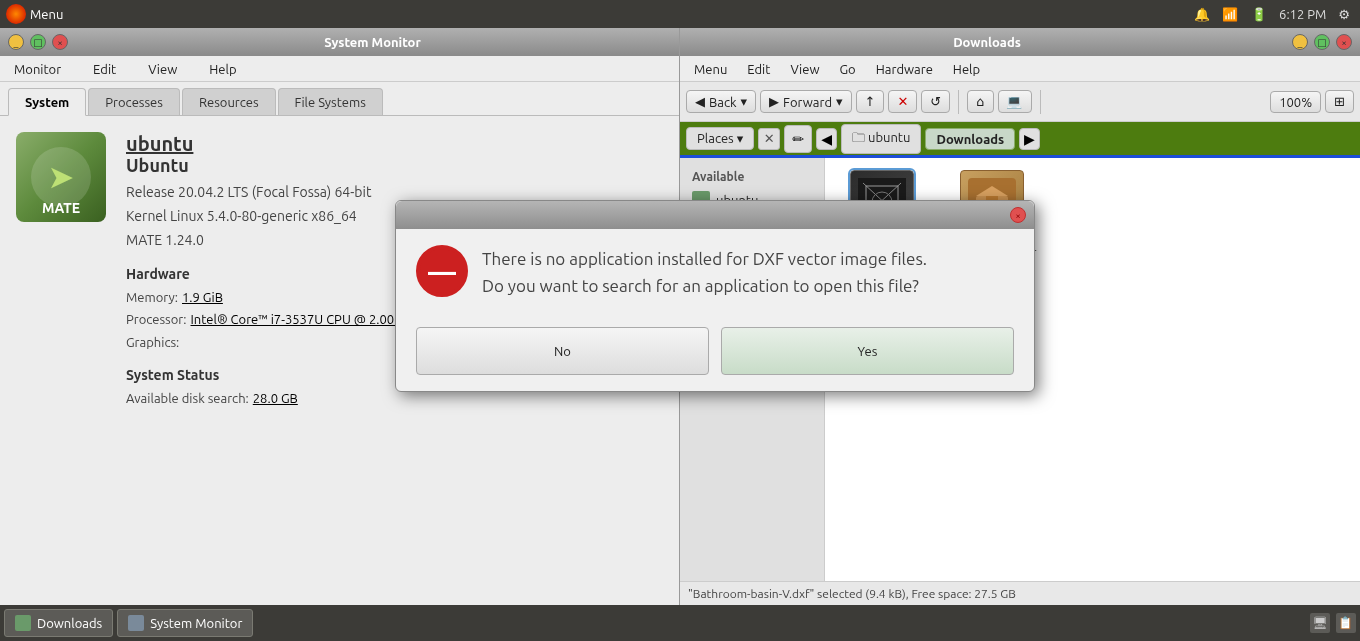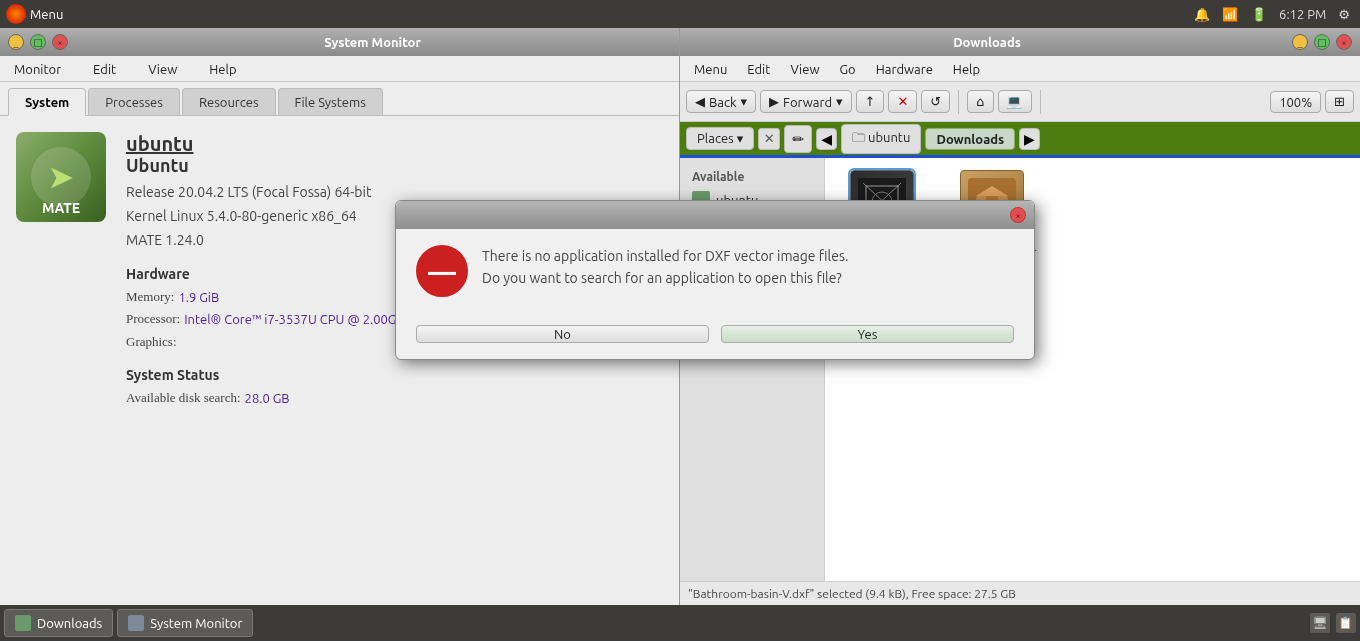--- a/index.html
+++ b/index.html
@@ -197,22 +197,22 @@
       margin-top: 14px;
       margin-bottom: 4px;
     }
     .info-row {
       display: flex;
       gap: 4px;
       font-size: 13px;
       color: #444;
       line-height: 1.7;
     }
-    .info-label { color: #444; font-family: Liberation Serif, serif; }
-    .info-value { color: #4c1d95; }
+    .info-label { color: #444; }
+    .info-value { color: #000000; text-decoration: underline; }
 
     
     .right-panel {
       flex: 1;
       background: #ededed;
       display: flex;
       flex-direction: column;
     }
 
     .right-titlebar {
@@ -490,33 +490,33 @@
       flex: 1;
     }
     .dialog-title-text {
       font-size: 14px;
       font-weight: bold;
       color: #222;
       margin-bottom: 8px;
       line-height: 1.4;
     }
     .dialog-message {
-      font-size: 14px;
+      font-size: 17px;
       color: #444;
       line-height: 1.6;
     }
     .dialog-buttons {
       display: flex;
       gap: 12px;
       padding: 12px 20px 16px;
       justify-content: center;
     }
     .dialog-btn {
       flex: 1;
-      height: 18px;
+      height: 48px;
       border: 1px solid #aaa;
       border-radius: 4px;
       background: linear-gradient(to bottom, #f5f5f5, #ddd);
       cursor: pointer;
       font-size: 13px;
       color: #222;
       display: flex;
       align-items: center;
       justify-content: center;
     }

